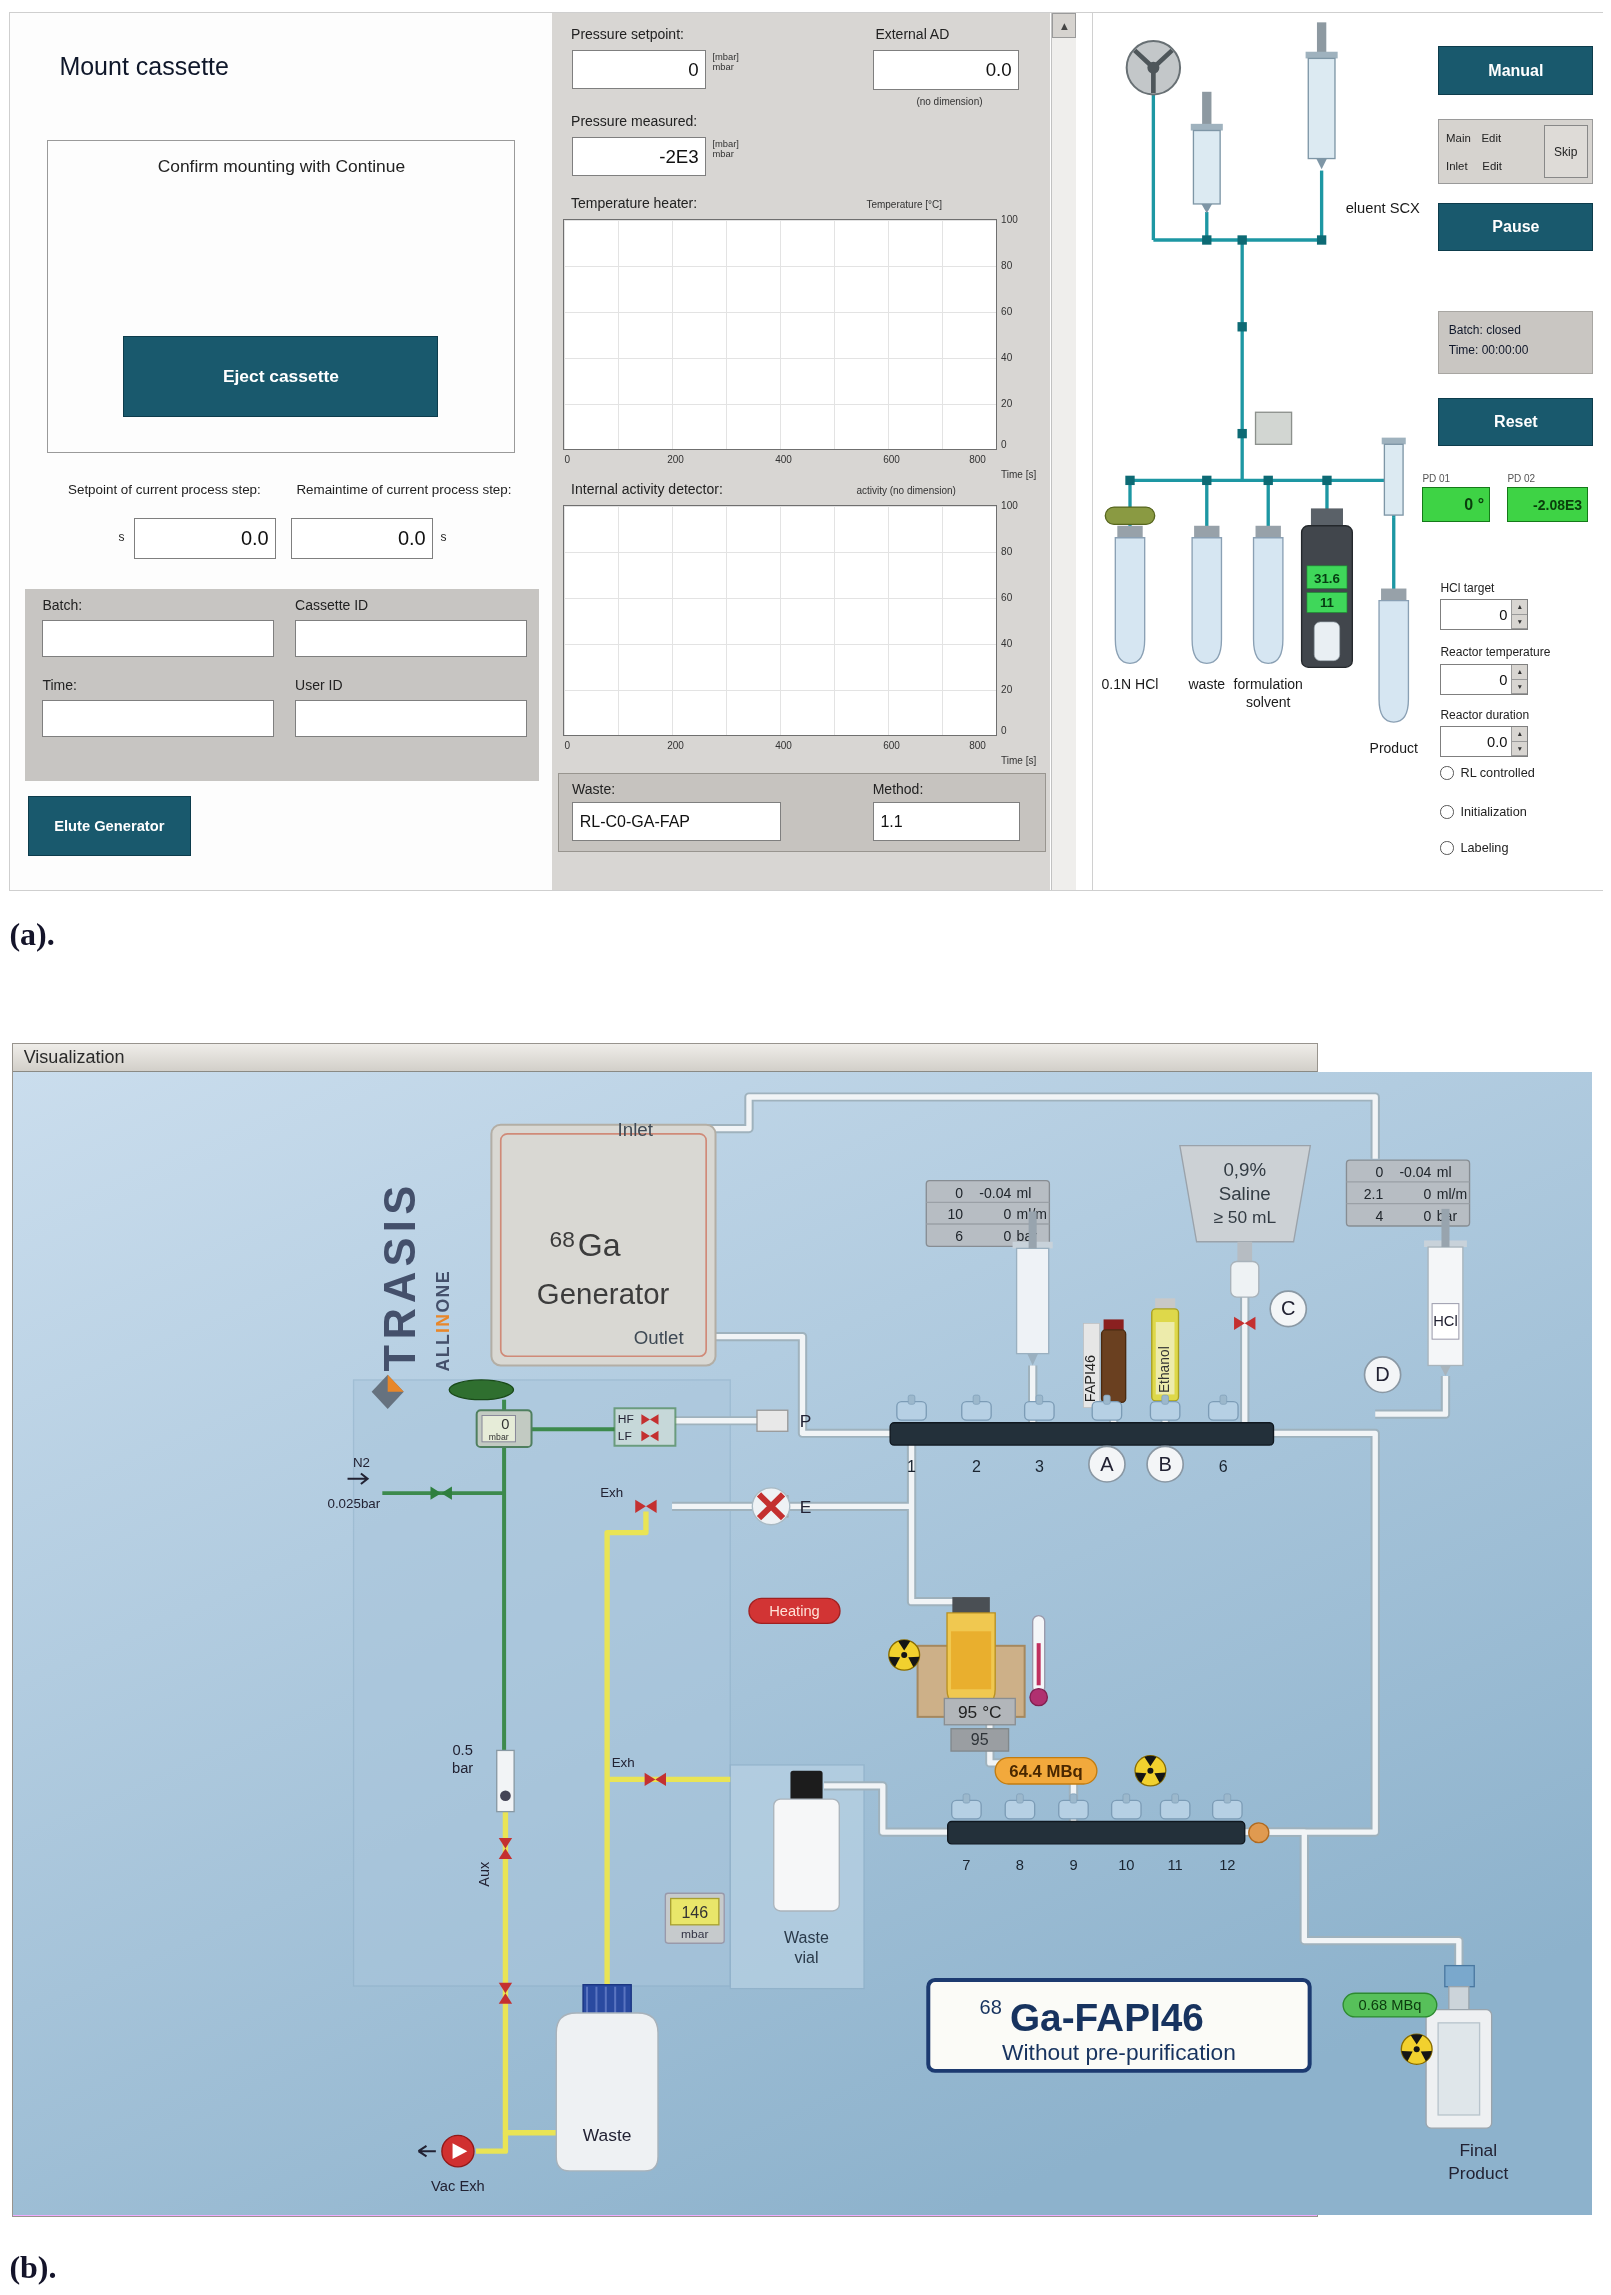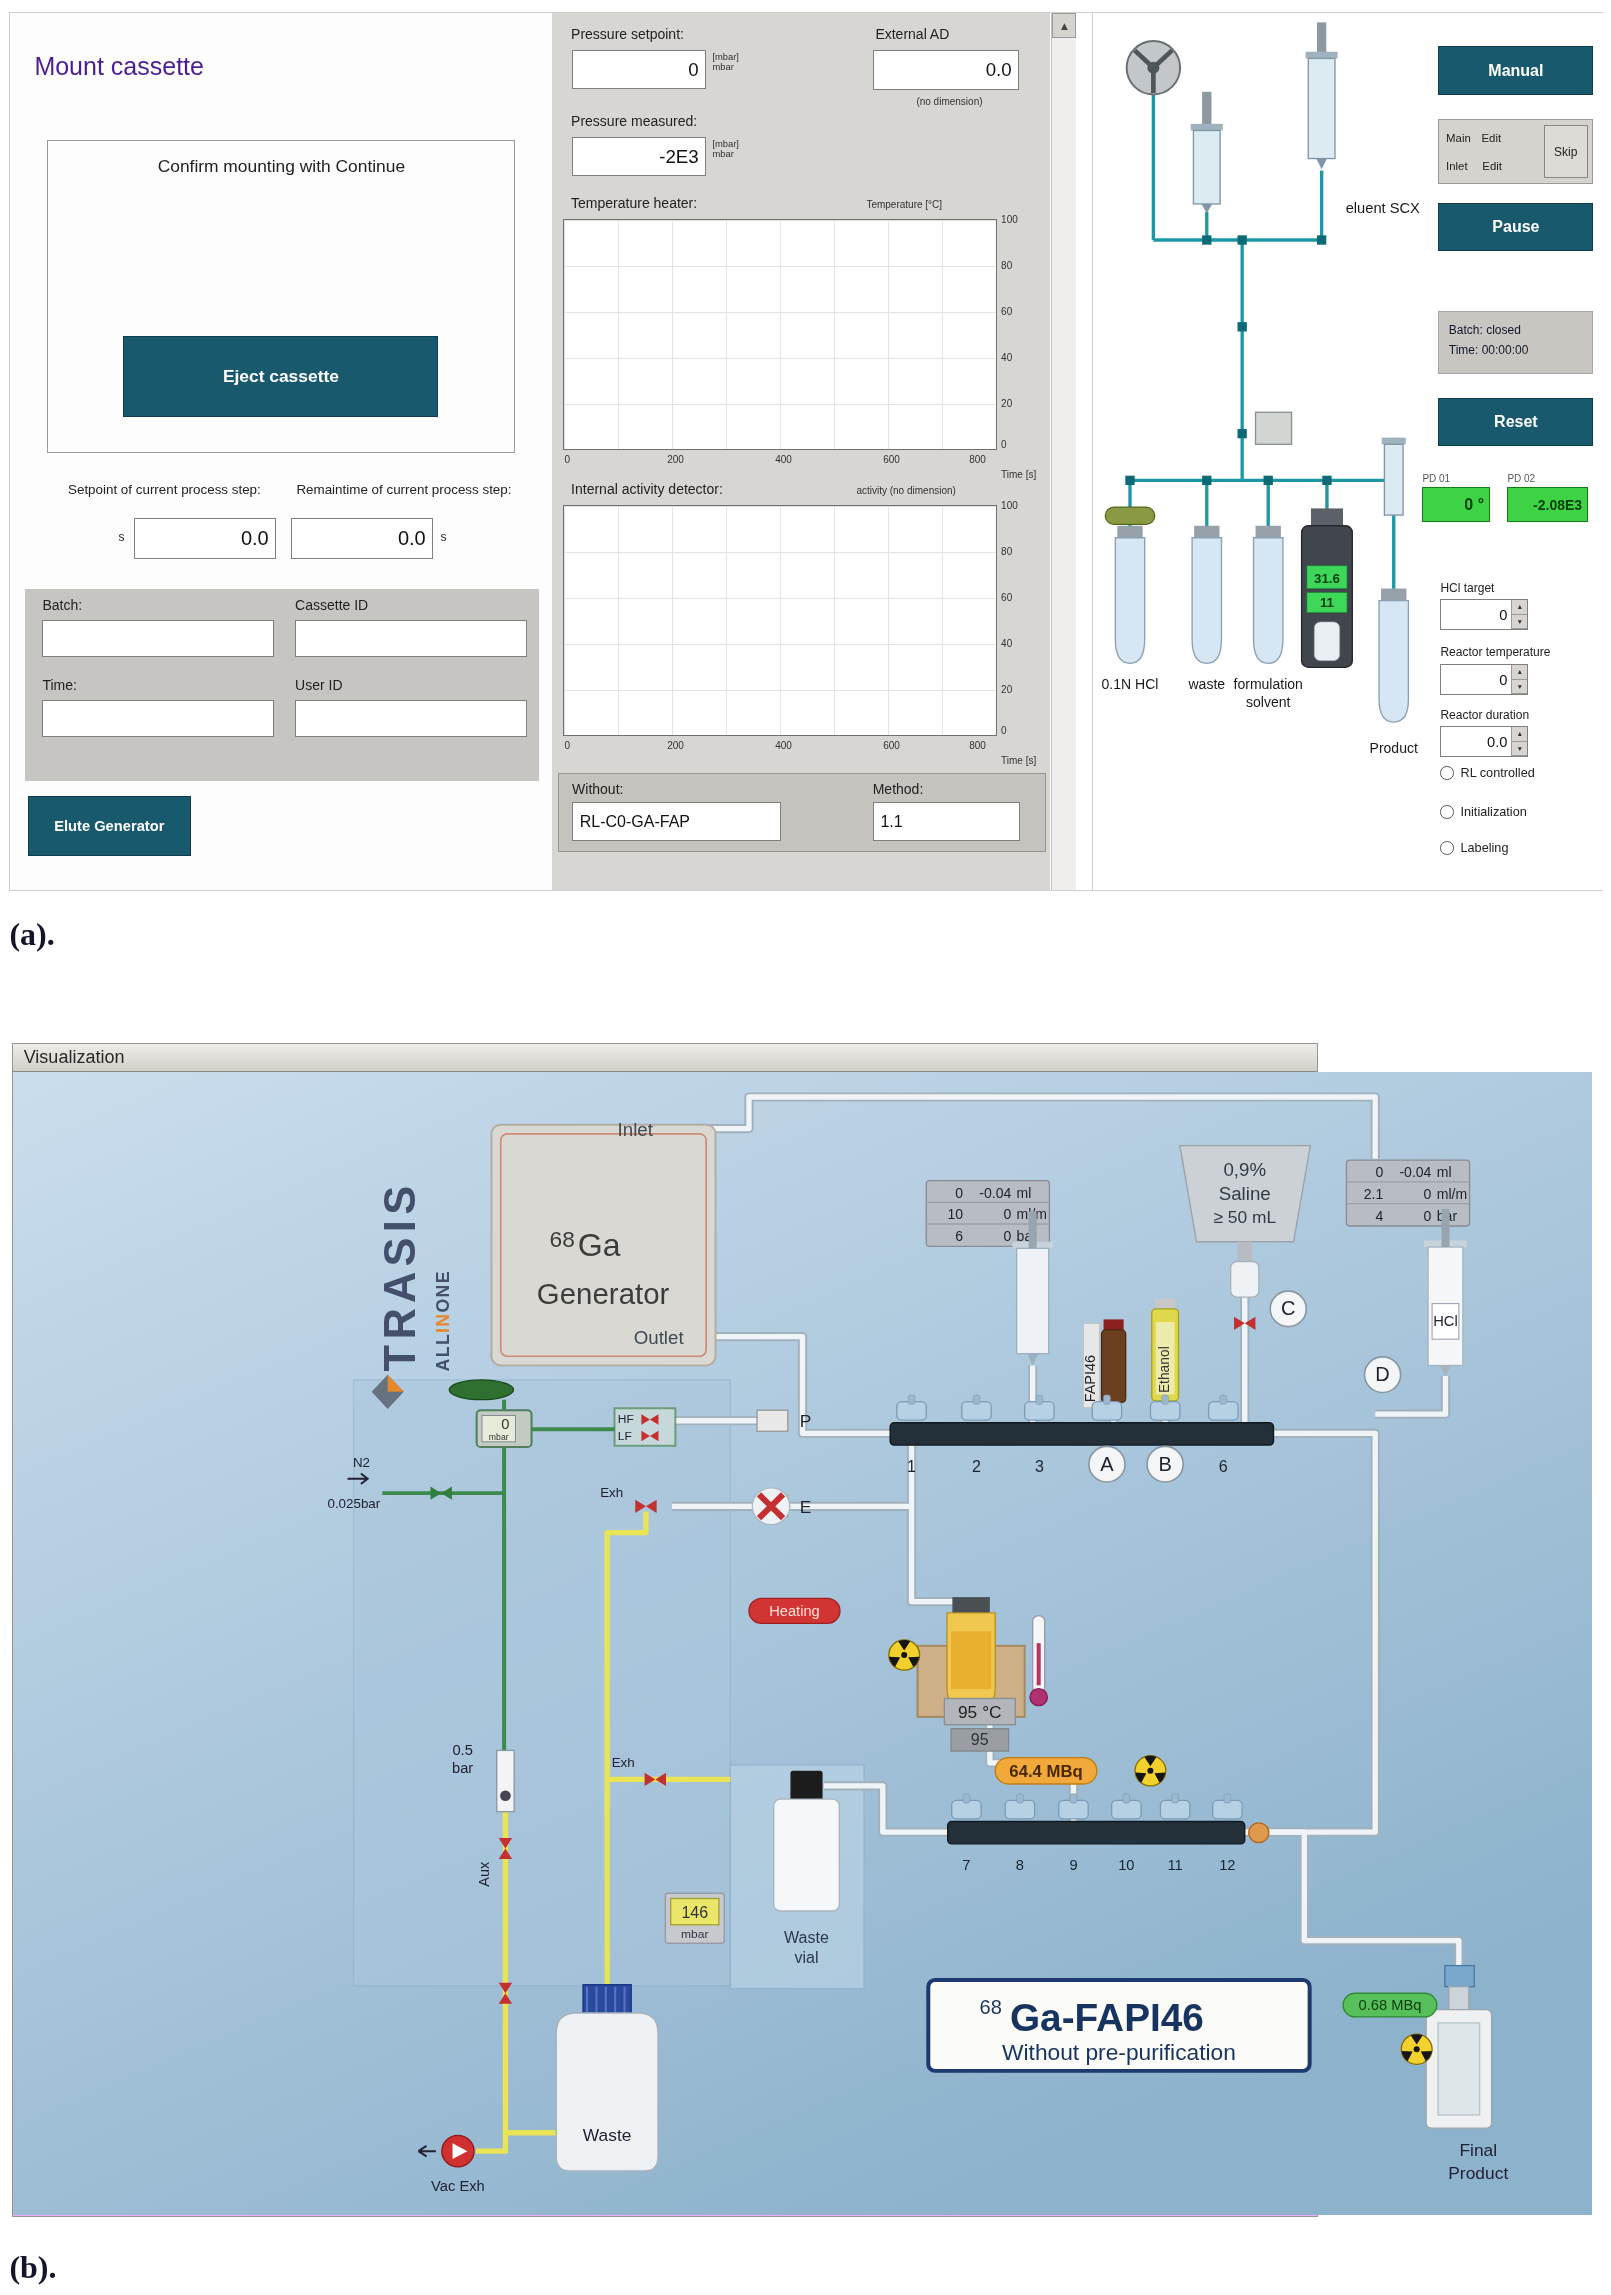--- a/index.html
+++ b/index.html
@@ -32,21 +32,21 @@
   .spin .arrows div{flex:1;font-size:6.7px;display:flex;align-items:center;justify-content:center;background:#d8d5d1;border-bottom:0.7px solid #9a9a9a;color:#333}
   .lcd{position:absolute;background:#3ed345;border:1.3px solid #157a19;display:flex;align-items:center;justify-content:flex-end;padding:0 5.3px;font-weight:bold;color:#0a3d0c}
   .lcd-lbl{position:absolute;font-size:10px;color:#555;white-space:nowrap}
 </style>
 </head>
 <body>
 
 <div class="panel-a">
 
   <div class="col-left">
-    <div class="abs" style="left:24px;top:39px;font-size:25px;color:#4c1d95">Mount cassette</div>
+    <div class="abs" style="left:49px;top:39px;font-size:25px;color:#0f172a">Mount cassette</div>
 
     <div class="groupbox" style="left:37px;top:127px;width:468px;height:313px">
       <div class="abs" style="left:0;right:0;top:14.7px;text-align:center;font-size:17.4px">Confirm mounting with Continue</div>
       <div class="btn-teal abs" style="left:75px;top:195px;width:315px;height:81px;font-size:17.4px">Eject cassette</div>
     </div>
 
     <div class="lbl" style="left:28px;top:469px;width:252px;text-align:center;font-size:13.4px">Setpoint of current process step:</div>
     <div class="lbl" style="left:286px;top:469px;width:254px;text-align:left;font-size:13.4px">Remaintime of current process step:</div>
     <span class="abs" style="left:108px;top:517px;font-size:12px">s</span>
     <div class="field abs" style="left:124px;top:505px;width:142px;height:41px;font-size:20px">0.0</div>
@@ -116,21 +116,21 @@
       <span class="tick" style="left:438px;top:220px">0</span>
       <span class="tick" style="left:-9.4px;top:235px;width:27px;text-align:center">0</span>
       <span class="tick" style="left:99px;top:235px;width:27px;text-align:center">200</span>
       <span class="tick" style="left:207px;top:235px;width:27px;text-align:center">400</span>
       <span class="tick" style="left:315px;top:235px;width:27px;text-align:center">600</span>
       <span class="tick" style="left:401px;top:235px;width:27px;text-align:center">800</span>
       <span class="tick" style="left:438px;top:250px">Time [s]</span>
     </div>
 
     <div class="abs" style="left:5.3px;top:760px;width:488px;height:79px;background:#c6c3bf;border:0.7px solid #98958f">
-      <div class="lbl" style="left:13.4px;top:6.7px">Without:</div>
+      <div class="lbl" style="left:13.4px;top:6.7px">Waste:</div>
       <div class="field left abs" style="left:13.4px;top:28px;width:209px;height:39px;font-size:16px">RL-C0-GA-FAP</div>
       <div class="lbl" style="left:314px;top:6.7px">Method:</div>
       <div class="field left abs" style="left:314px;top:28px;width:147px;height:39px;font-size:16px">1.1</div>
     </div>
   </div>
 
   <div class="scrollbar">
     <div class="scroll-btn">▲</div>
   </div>
 

